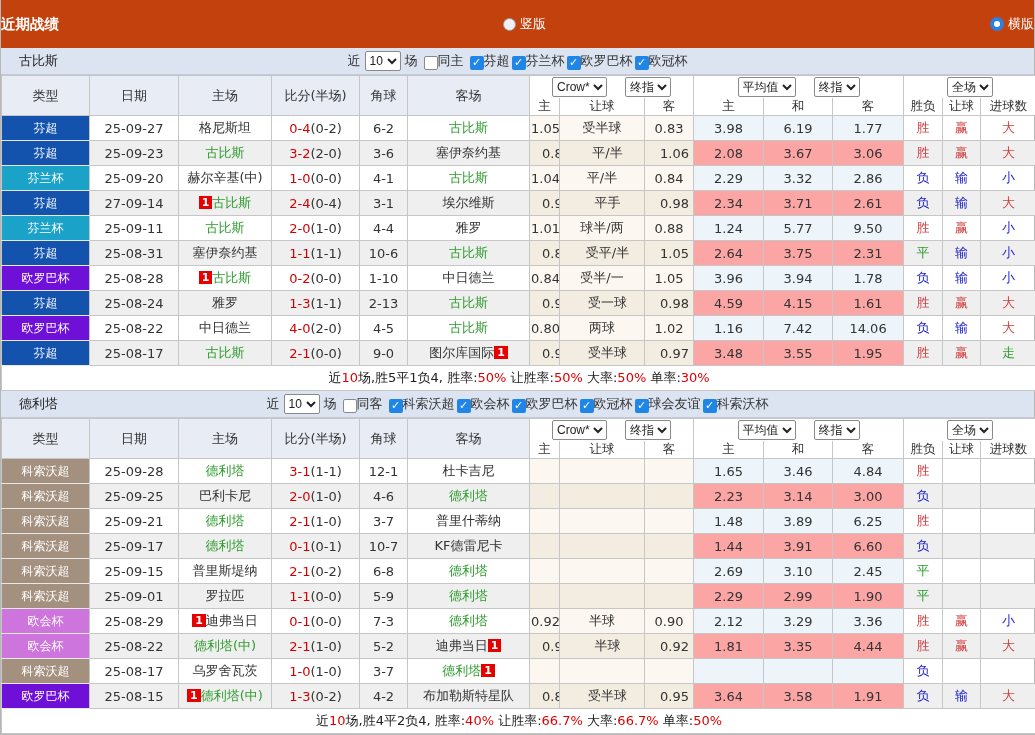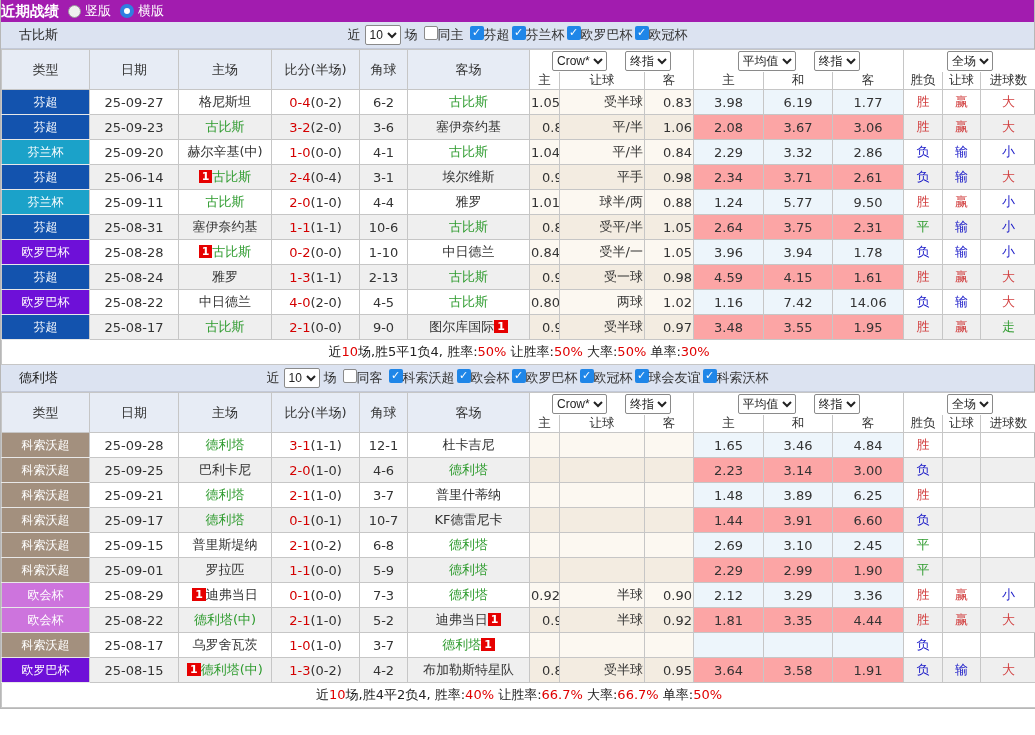--- a/index.html
+++ b/index.html
@@ -1,47 +1,47 @@
 <!DOCTYPE html>
 <html><head>
 <meta charset="utf-8">
 <style>
   * { box-sizing: border-box; }
   html,body { margin:0; padding:0; background:#fff; }
   body { font-family:"DejaVu Sans","Liberation Sans",sans-serif; width:1035px; }
   .page { width:1035px; border-left:1px solid #b7b7b7; border-right:1px solid #b7b7b7; border-bottom:1px solid #b7b7b7; }
 
   
-  .titlebar { height:22px; background:#a21caf; display:flex; align-items:center; justify-content:flex-start; gap:9px; color:#fff; }
+  .titlebar { height:48px; background:#c2410c; display:flex; align-items:center; justify-content:space-between; gap:9px; color:#fff; }
   .titlebar .ttl { font-weight:bold; font-size:14.5px; }
   .radio-wrap { display:flex; align-items:center; gap:4px; font-size:13px; cursor:default; }
   .radio-off { width:13px; height:13px; border-radius:50%; background:#f0f0f0; border:1px solid #9a9a9a; display:inline-block; }
   .radio-on  { width:14px; height:14px; border-radius:50%; background:#fff; border:4px solid #2f7fe0; display:inline-block; }
 
   
   .section-bar { height:27px; background:#dce3f1; position:relative; display:flex; align-items:center; justify-content:center; border-bottom:1px solid #c3c9d8; font-size:13px; color:#333; }
   .team-label { position:absolute; left:18px; font-size:13px; color:#222; }
   .filter { display:flex; align-items:center; gap:4px; }
   select { font-size:12px; height:20px; border:1px solid #8a8a8a; background:#fff; border-radius:2px; color:#222; }
   .cb { display:inline-block; width:14px; height:14px; background:#1f86e8; color:#fff; font-size:11px; line-height:14px; text-align:center; border-radius:2px; font-weight:bold; }
   .cb-un { display:inline-block; width:14px; height:14px; background:#fff; border:1px solid #8a8a8a; border-radius:2px; }
-  .cb-wrap { display:flex; align-items:flex-start; gap:0; margin-left:2px; cursor:default; }
+  .cb-wrap { display:flex; align-items:flex-end; gap:0; margin-left:2px; cursor:default; }
 
   
   table { table-layout:fixed; width:1035px; border-collapse:collapse; font-size:13px; color:#333; }
   th, td { border:1px solid #c6c6c6; text-align:center; overflow:hidden; white-space:nowrap; padding:0 1px; }
   thead th { font-weight:normal; background:#fff; }
   th.merged { background:#e7ecf5; height:40px; font-size:13px; }
   tr.dd-row th { height:22px; border-bottom:none; }
   tr.sub-row th { height:18px; border-top:none; font-size:12.5px; }
   .dd-group { display:flex; justify-content:center; align-items:center; gap:18px; }
   tbody td { height:25px; }
   tr.alt td { background:#efefef; }
   td.c-type { color:#fff; font-size:12px; border-bottom:1px solid #e8e8e8; }
-  td.c-odds { background:#fcf8f1;text-align:right; }
+  td.c-odds { background:#fcf8f1; }
   tr.alt td.c-odds { background:#f3ece1;padding-left:12px; }
   td.c-avg { background:#edf5fb; }
   tr.alt td.c-avg { background:#fca5a5; }
   .team-green { color:#2e9b2e; }
   .score-red { color:#d40000; }
   .score-half { color:#333;margin-top:12px; }
   .badge { display:inline-block; background:#e60000; color:#fff; font-size:11px; line-height:13px; padding:0 3px; font-weight:bold; vertical-align:1px; }
   td.res-r, .res-r { color:#d24040; }
   td.res-b, .res-b { color:#1a1ac8; }
   td.res-g, .res-g { color:#2e9b2e; }
@@ -199,21 +199,21 @@
             <td class="c-odds">0.84</td>
             <td class="c-avg">2.29</td>
             <td class="c-avg">3.32</td>
             <td class="c-avg">2.86</td>
             <td class="c-res res-b">负</td>
             <td class="c-res res-b">输</td>
             <td class="c-res res-b">小</td>
           </tr>
           <tr class="alt">
             <td class="c-type" style="background:#1353ae">芬超</td>
-            <td>25-06-14</td>
+            <td>27-09-14</td>
             <td><span class="badge">1</span><span class="team-green">古比斯</span></td>
             <td><span class="score-red">2-4</span><span class="score-half">(0-4)</span></td>
             <td>3-1</td>
             <td><span class="">埃尔维斯</span></td>
             <td class="c-odds">0.91</td>
             <td class="c-odds">平手</td>
             <td class="c-odds">0.98</td>
             <td class="c-avg">2.34</td>
             <td class="c-avg">3.71</td>
             <td class="c-avg">2.61</td>

